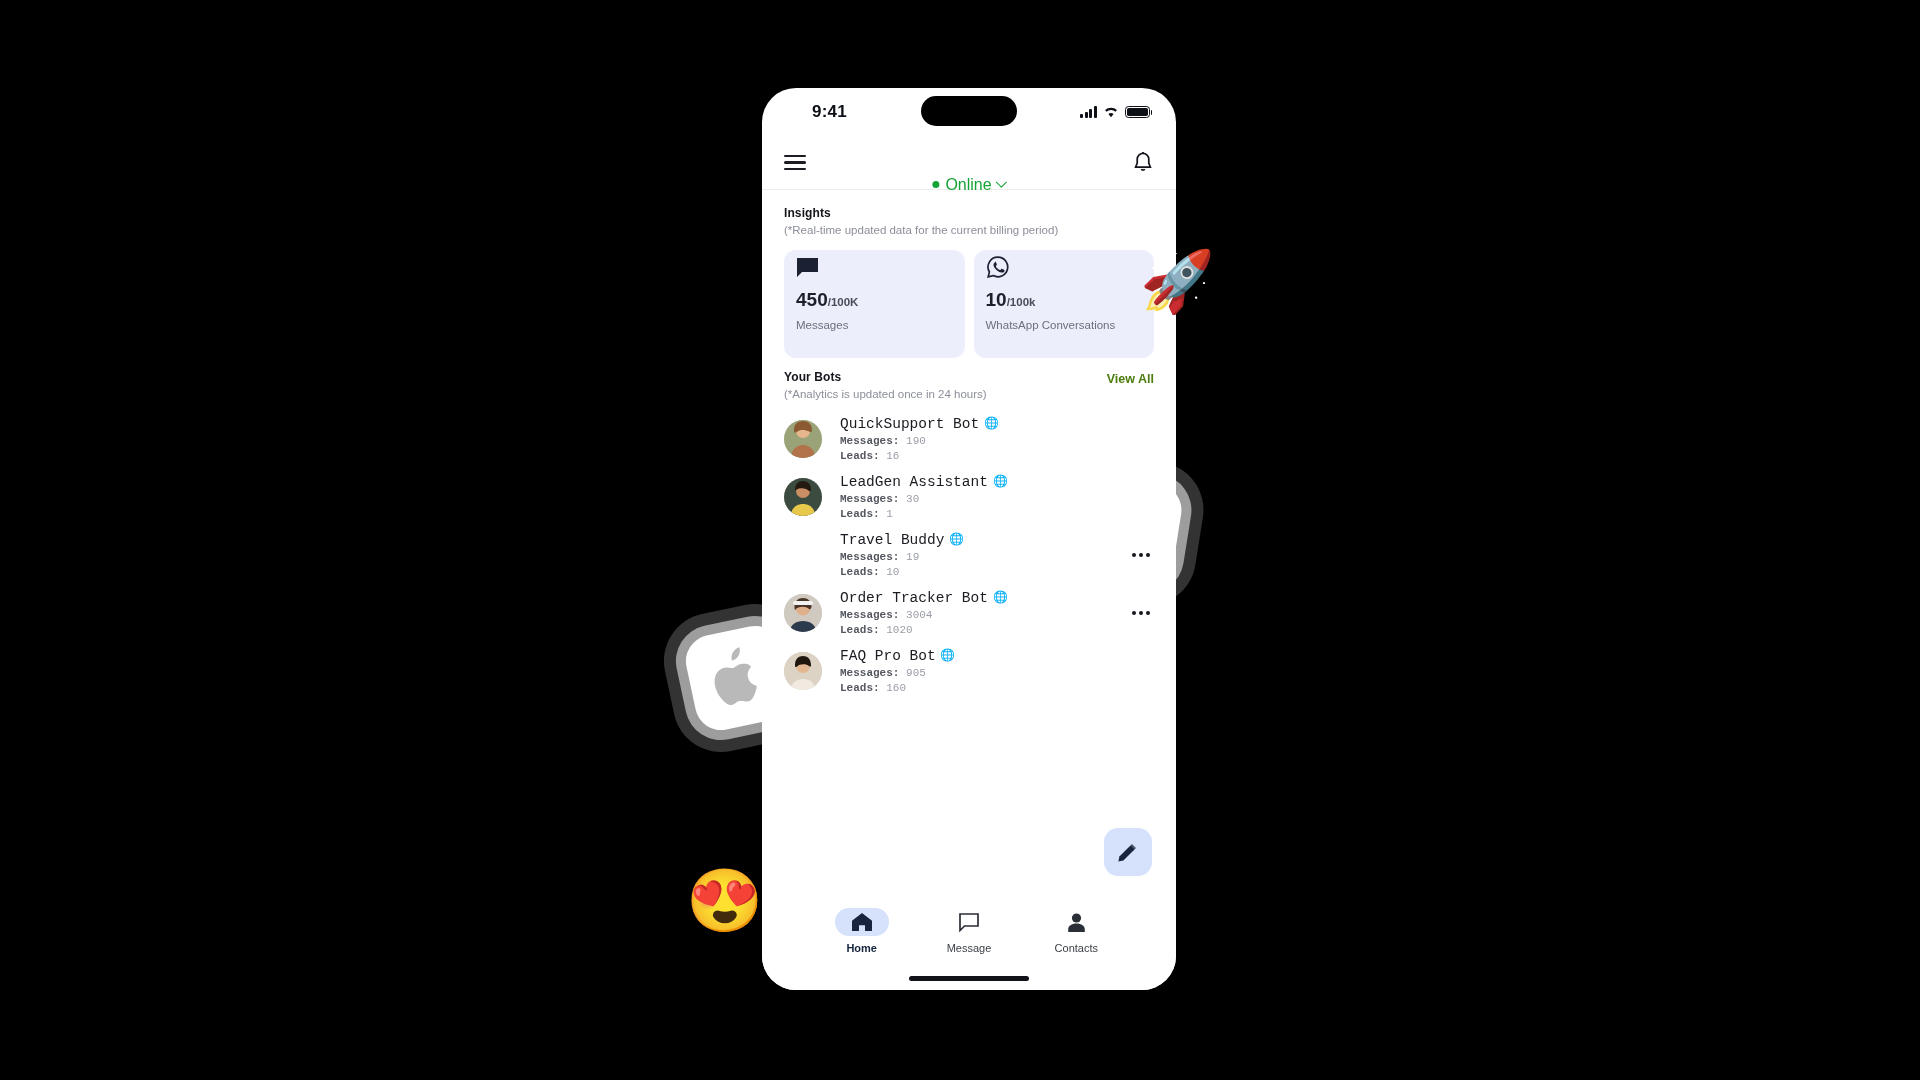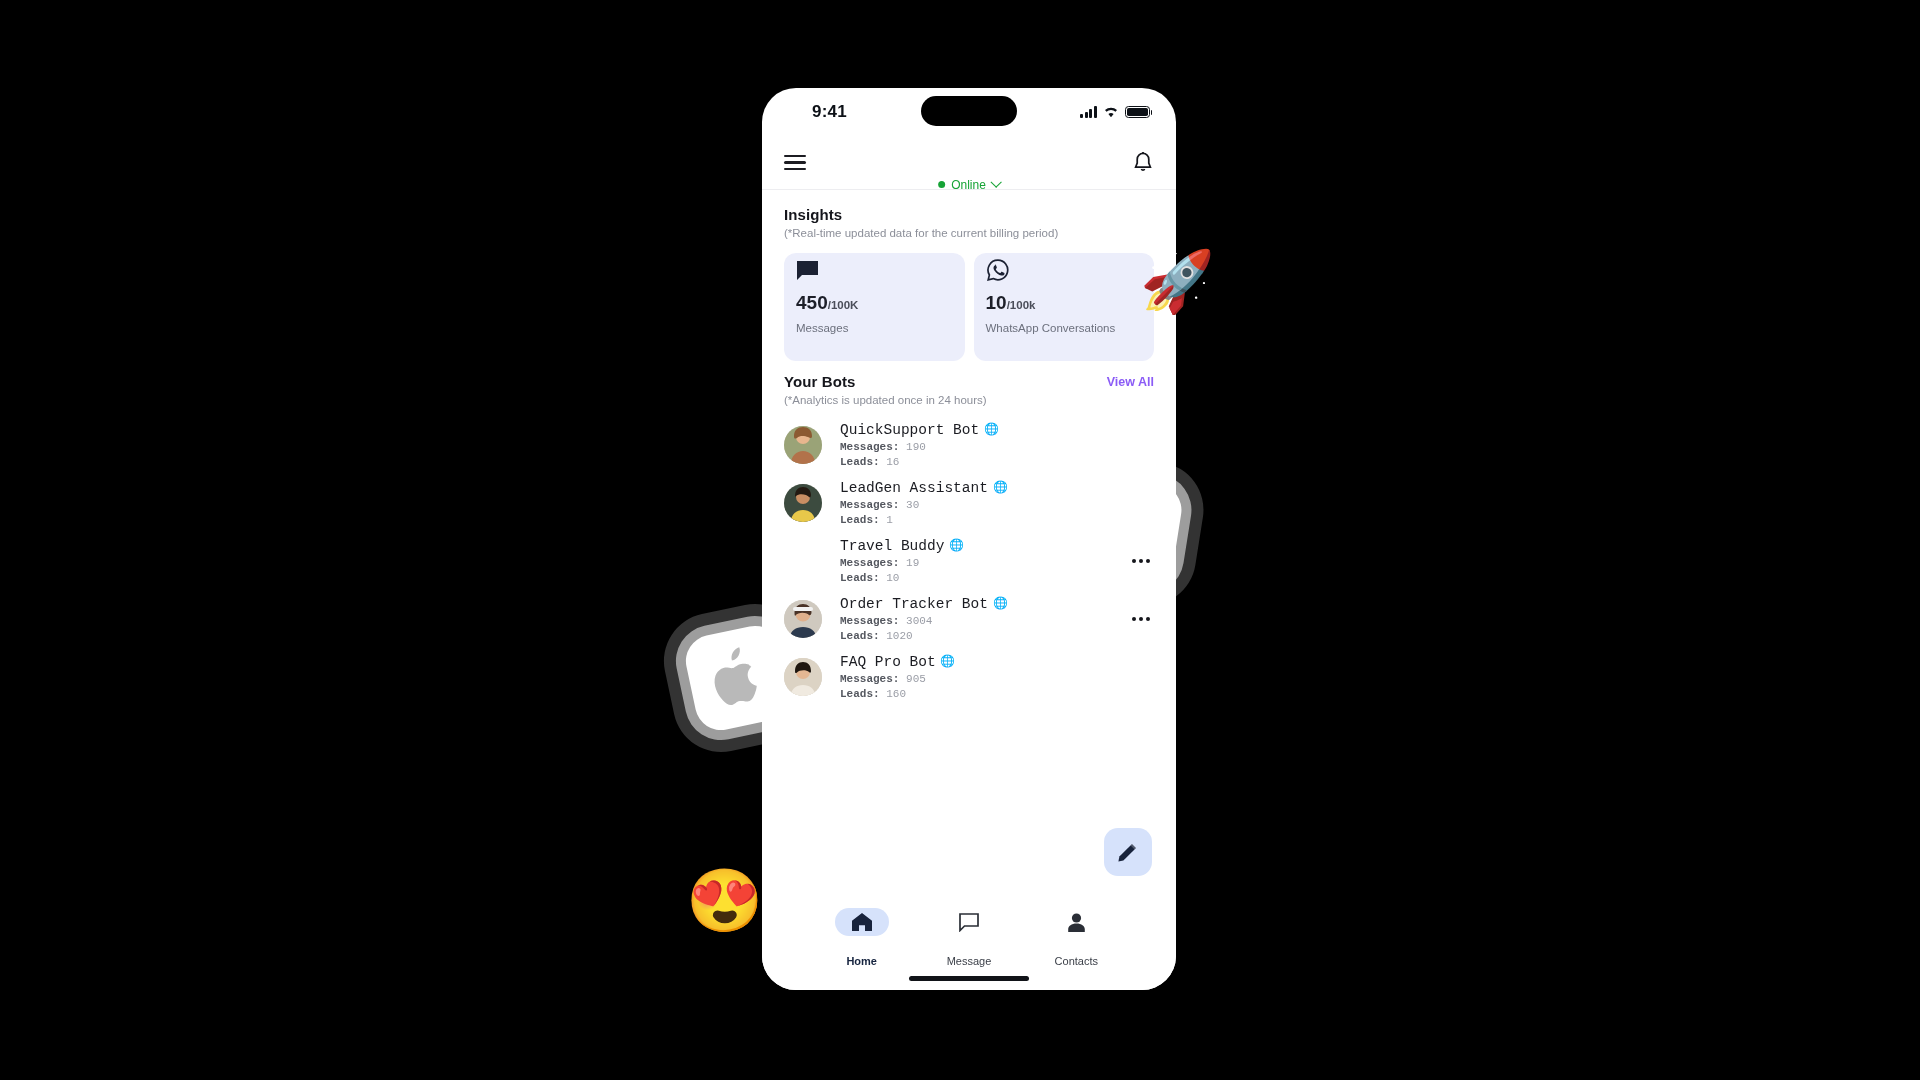--- a/index.html
+++ b/index.html
@@ -93,32 +93,32 @@
   .burger { width: 22px; cursor: pointer; }
   .burger span { display:block; height:2.2px; background:#1c1c22; border-radius:2px; margin:4.2px 0; }
   .status-pill {
     position: absolute;
     left: 50%;
     transform: translateX(-50%);
     display: flex;
     align-items: center;
     gap: 6px;
     color: #16a336;
-    font-size: 12px;
+    font-size: 16px;
     cursor: pointer;
     margin-top: 44px;
   }
   .status-dot { width: 7px; height: 7px; border-radius: 50%; background: #16a336; }
   .chev { width: 8px; height: 8px; border-right: 1.9px solid #16a336; border-bottom: 1.9px solid #16a336; transform: rotate(45deg) translate(-2px,-2px); }
   .bell { margin-left: auto; width: 22px; height: 24px; cursor: pointer; }
 
   
   .content { padding: 16px 22px 0; }
 
-  .sec-title { font-size: 15px; font-weight: bold; color: #15161c; letter-spacing: .1px; }
+  .sec-title { font-size: 12px; font-weight: bold; color: #15161c; letter-spacing: .1px; }
   .sec-sub { font-size: 11.5px; color: #8c8f99; margin-top: 4px; }
 
   .cards {
     display: flex;
     gap: 9px;
     margin-top: 14px;
   }
   .card {
     flex: 1;
     background: #eceefb;
@@ -132,21 +132,21 @@
   .card-label { margin-top: 9px; font-size: 11.5px; color:#6c707d; line-height:1.25; }
 
   
   .bots-head {
     margin-top: 12px;
     display: flex;
     align-items: flex-start;
   }
   .view-all {
     margin-left: auto;
-    color: #8b5cf6;
+    color: #4d7c0f;
     font-size: 12.5px;
     font-weight: bold;
     cursor: pointer;
     padding-top: 2px;
   }
 
   .bot-list { margin-top: 10px; }
   .bot-row {
     display: flex;
     align-items: center;
@@ -204,21 +204,21 @@
     padding-top: 10px;
   }
   .nav-items { display: flex; padding: 0 46px; }
   .nav-item { flex: 1; display:flex; flex-direction:column; align-items:center; cursor:pointer; }
   .nav-pill {
     width: 54px; height: 28px; border-radius: 16px;
     display:flex; align-items:center; justify-content:center;
     color: #1b2d4f;
   }
   .nav-item.active .nav-pill { background: #d6e2fb; }
-  .nav-label { margin-top: 19px; font-size: 11px; color: #3c4049; }
+  .nav-label { margin-top: 6px; font-size: 11px; color: #3c4049; }
   .nav-item.active .nav-label { color: #16243f; font-weight: bold; }
   .home-indicator {
     position: absolute;
     left: 50%; bottom: 9px; transform: translateX(-50%);
     width: 120px; height: 5px; border-radius: 3px; background: #111318;
   }
 
   
   .deco { position: absolute; pointer-events: none; }
   .tile {

